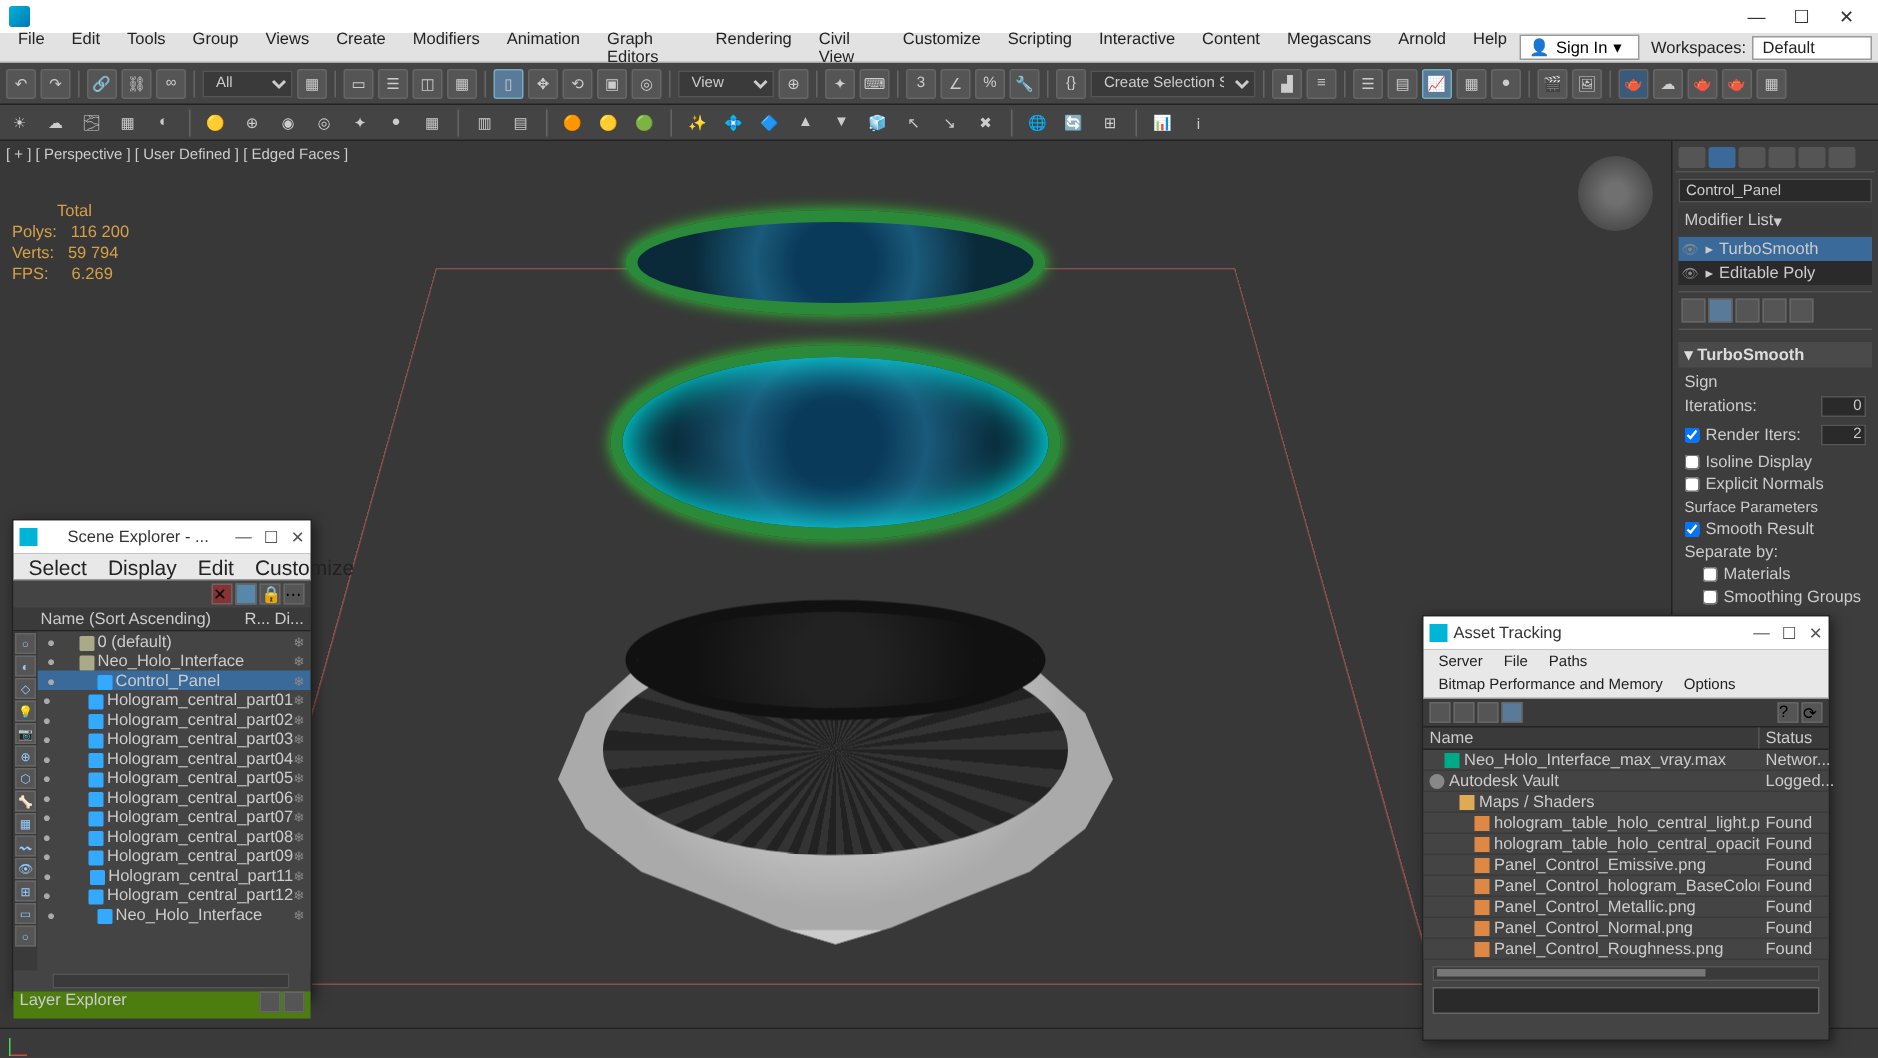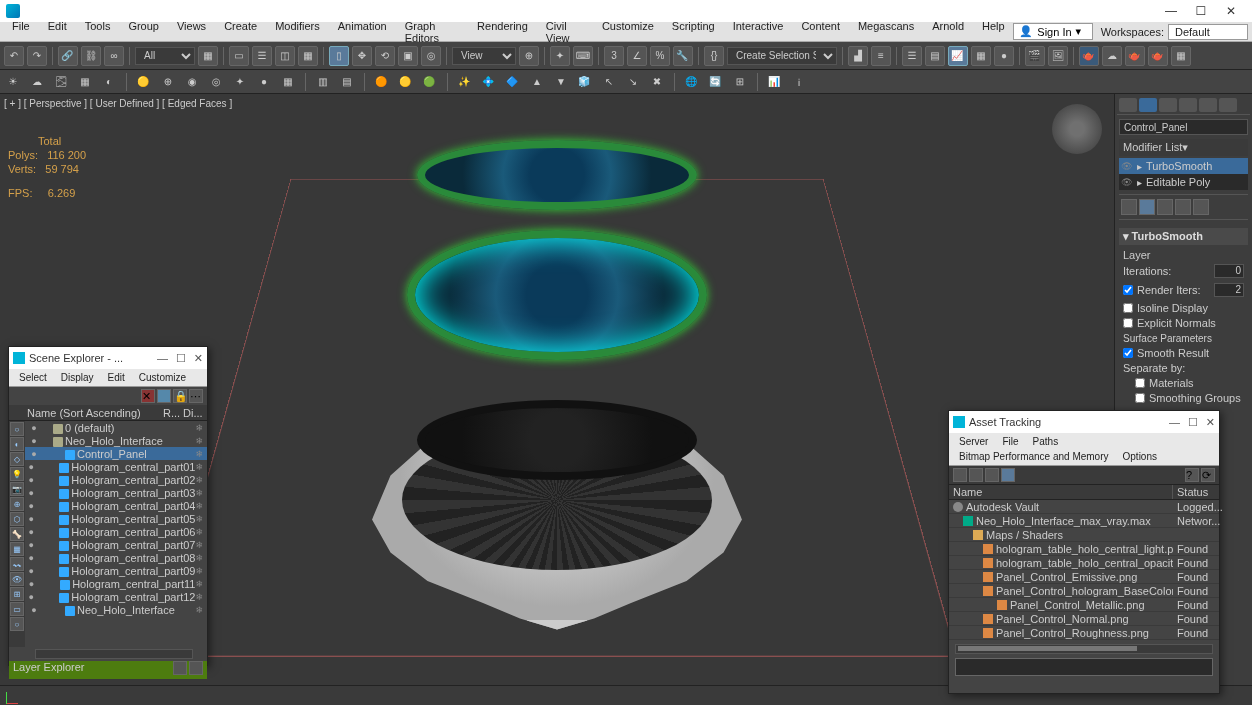--- a/index.html
+++ b/index.html
@@ -58,25 +58,25 @@
 .sidepanel .rbody{padding:4px;color:#ccc;font-size:10px}
 .sidepanel .rrow{display:flex;justify-content:space-between;align-items:center;margin:3px 0}
 .sidepanel .rrow .spin{background:#2a2a2a;border:1px solid #555;color:#ccc;width:30px;height:14px;text-align:right;padding:0 2px;font-size:10px}
 .sidepanel .chk{display:flex;align-items:center;gap:4px;margin:3px 0}
 .sidepanel .chk input{width:10px;height:10px}
 .sidepanel .subhdr{color:#ccc;margin:4px 0 2px;font-size:10px}
 
 
 .scenewin{position:absolute;left:8px;top:346px;width:200px;height:320px;background:#444;border:1px solid #222;box-shadow:2px 2px 8px rgba(0,0,0,.5)}
 .scenewin .swtitle{height:22px;background:#fff;display:flex;align-items:center;justify-content:space-between;padding:0 4px}
-.scenewin .swtitle .l{display:flex;align-items:center;gap:4px;color:#333}
+.scenewin .swtitle .l{display:flex;align-items:center;gap:20px;color:#333}
 .scenewin .swtitle .l .ico{width:12px;height:12px;background:#00b4d8}
 .scenewin .swtitle .r{display:flex;gap:8px;color:#555}
 .scenewin .swmenu{height:18px;background:#e8e8e8;display:flex;gap:2px;padding:0 4px;align-items:center;border-bottom:1px solid #999}
-.scenewin .swmenu span{color:#222;padding:1px 6px;font-size:10px}
+.scenewin .swmenu span{color:#222;padding:1px 6px;font-size:14px}
 .scenewin .swtool{height:18px;background:#444;display:flex;align-items:center;justify-content:flex-end;gap:2px;padding:0 4px}
 .scenewin .swtool .tt{width:14px;height:14px;background:#555;border:1px solid #666}
 .scenewin .swhdr{height:16px;background:#3a3a3a;display:flex;color:#ccc;font-size:10px;padding:0 4px;align-items:center;border-bottom:1px solid #222}
 .scenewin .swbody{display:flex;height:226px}
 .scenewin .swside{width:16px;background:#3a3a3a;display:flex;flex-direction:column;gap:1px;padding:1px}
 .scenewin .swside div{width:14px;height:14px;background:#555;border:1px solid #666;font-size:8px;display:flex;align-items:center;justify-content:center;color:#9cf}
 .scenewin .swlist{flex:1;background:#444;overflow:hidden}
 .scenewin .swrow{display:flex;align-items:center;height:13px;color:#ccc;font-size:10px;padding-left:2px}
 .scenewin .swrow.sel{background:#3a6a9a}
 .scenewin .swrow .eye{width:14px;text-align:center;font-size:9px;color:#aaa}
@@ -260,21 +260,21 @@
   <div class="tbtn sm">ℹ</div>
 </div>
 
 <div class="main">
   <div class="viewport">
     <div class="vlabel">[ + ]  [ Perspective ]  [ User Defined ]  [ Edged Faces ]</div>
     <div class="stats">
       <div style="padding-left:30px" class="hdr">Total</div>
       <div><span>Polys:</span>&nbsp;&nbsp;&nbsp;<span>116 200</span></div>
       <div><span>Verts:</span>&nbsp;&nbsp;&nbsp;<span>59 794</span></div>
-      <div style="margin-top:10px"><span>FPS:</span>&nbsp;&nbsp;&nbsp;&nbsp;&nbsp;<span>6.269</span></div>
+      <div style=""><span>FPS:</span>&nbsp;&nbsp;&nbsp;&nbsp;&nbsp;<span>6.269</span></div>
     </div>
     <div class="viewcube"></div>
     <div class="render">
       <div class="bbox bbox1"></div>
       <div class="disc disc1"></div>
       <div class="disc disc2"></div>
       <div class="base"></div>
       <div class="disc disc3"></div>
     </div>
   </div>
@@ -300,21 +300,21 @@
     <div class="modtools">
       <div class="mt"></div>
       <div class="mt active"></div>
       <div class="mt"></div>
       <div class="mt"></div>
       <div class="mt"></div>
     </div>
     <div class="rollup">
       <div class="rhdr"><span>▾ </span><span>TurboSmooth</span></div>
       <div class="rbody">
-        <div>Layer</div>
+        <div>Sign</div>
         <div class="rrow">
             <span>Iterations:</span>
             <span class="spin">0</span>
           </div>
         <div class="rrow">
             <label class="chk">
               <input type="checkbox" checked="" style="">
               <span>Render Iters:</span>
             </label>
             <span class="spin">2</span>
@@ -560,34 +560,34 @@
       <div class="tt">?</div>
       <div class="tt">⟳</div>
     </div>
   </div>
   <div class="awhdr">
     <div class="c1">Name</div>
     <div class="c2">Status</div>
   </div>
   <div class="awlist" id="assetlist">
       <div class="awrow">
+        <div class="c1" style="padding-left:14px">
+          <span class="ico max"></span>
+          <span>Neo_Holo_Interface_max_vray.max</span>
+        </div>
+        <div class="c2">Networ...</div>
+      </div>
+      <div class="awrow">
         <div class="c1" style="padding-left:4px">
           <span class="ico vault"></span>
           <span>Autodesk Vault</span>
         </div>
         <div class="c2">Logged...</div>
       </div>
       <div class="awrow">
-        <div class="c1" style="padding-left:14px">
-          <span class="ico max"></span>
-          <span>Neo_Holo_Interface_max_vray.max</span>
-        </div>
-        <div class="c2">Networ...</div>
-      </div>
-      <div class="awrow">
         <div class="c1" style="padding-left:24px">
           <span class="ico fold"></span>
           <span>Maps / Shaders</span>
         </div>
         <div class="c2"></div>
       </div>
       <div class="awrow">
         <div class="c1" style="padding-left:34px">
           <span class="ico img"></span>
           <span>hologram_table_holo_central_light.png</span>
@@ -609,21 +609,21 @@
         <div class="c2">Found</div>
       </div>
       <div class="awrow">
         <div class="c1" style="padding-left:34px">
           <span class="ico img"></span>
           <span>Panel_Control_hologram_BaseColor.png</span>
         </div>
         <div class="c2">Found</div>
       </div>
       <div class="awrow">
-        <div class="c1" style="padding-left:48px">
+        <div class="c1" style="padding-left:34px">
           <span class="ico img"></span>
           <span>Panel_Control_Metallic.png</span>
         </div>
         <div class="c2">Found</div>
       </div>
       <div class="awrow">
         <div class="c1" style="padding-left:34px">
           <span class="ico img"></span>
           <span>Panel_Control_Normal.png</span>
         </div>

